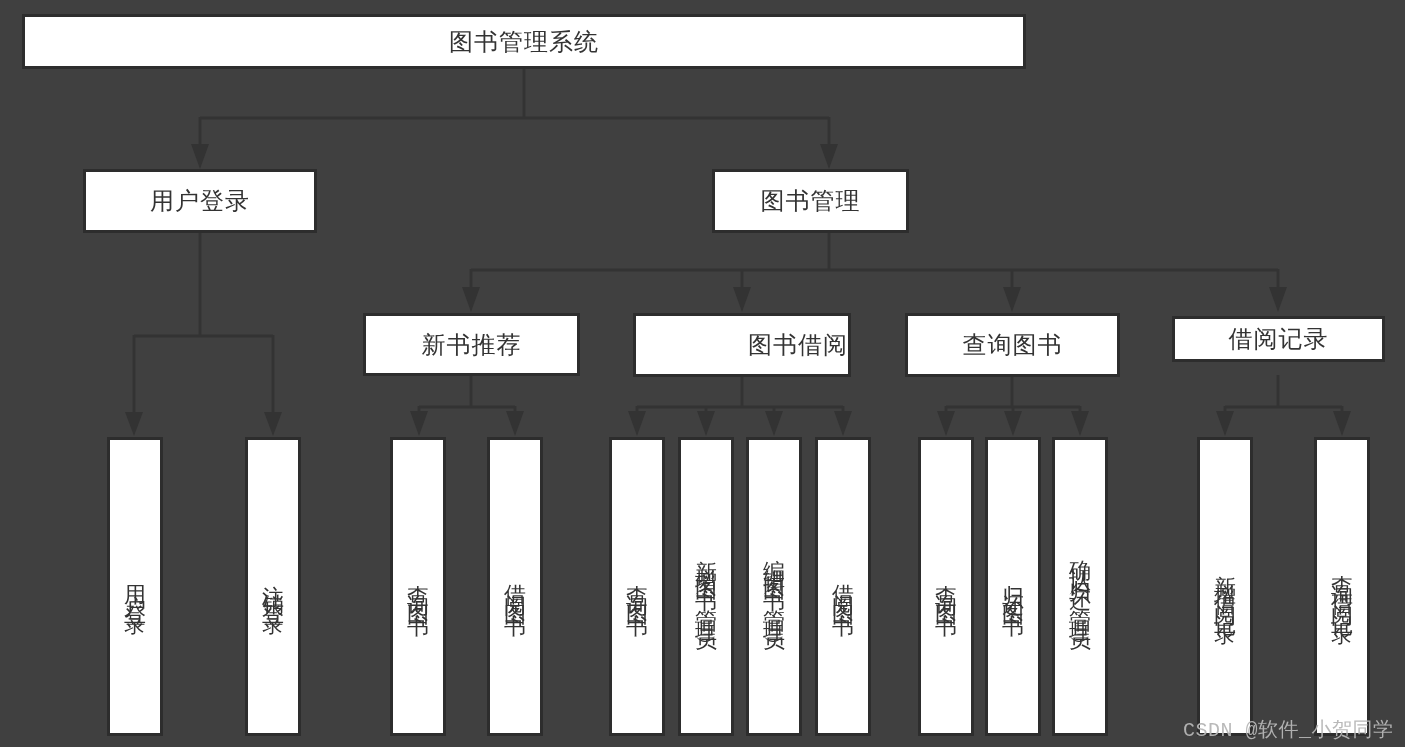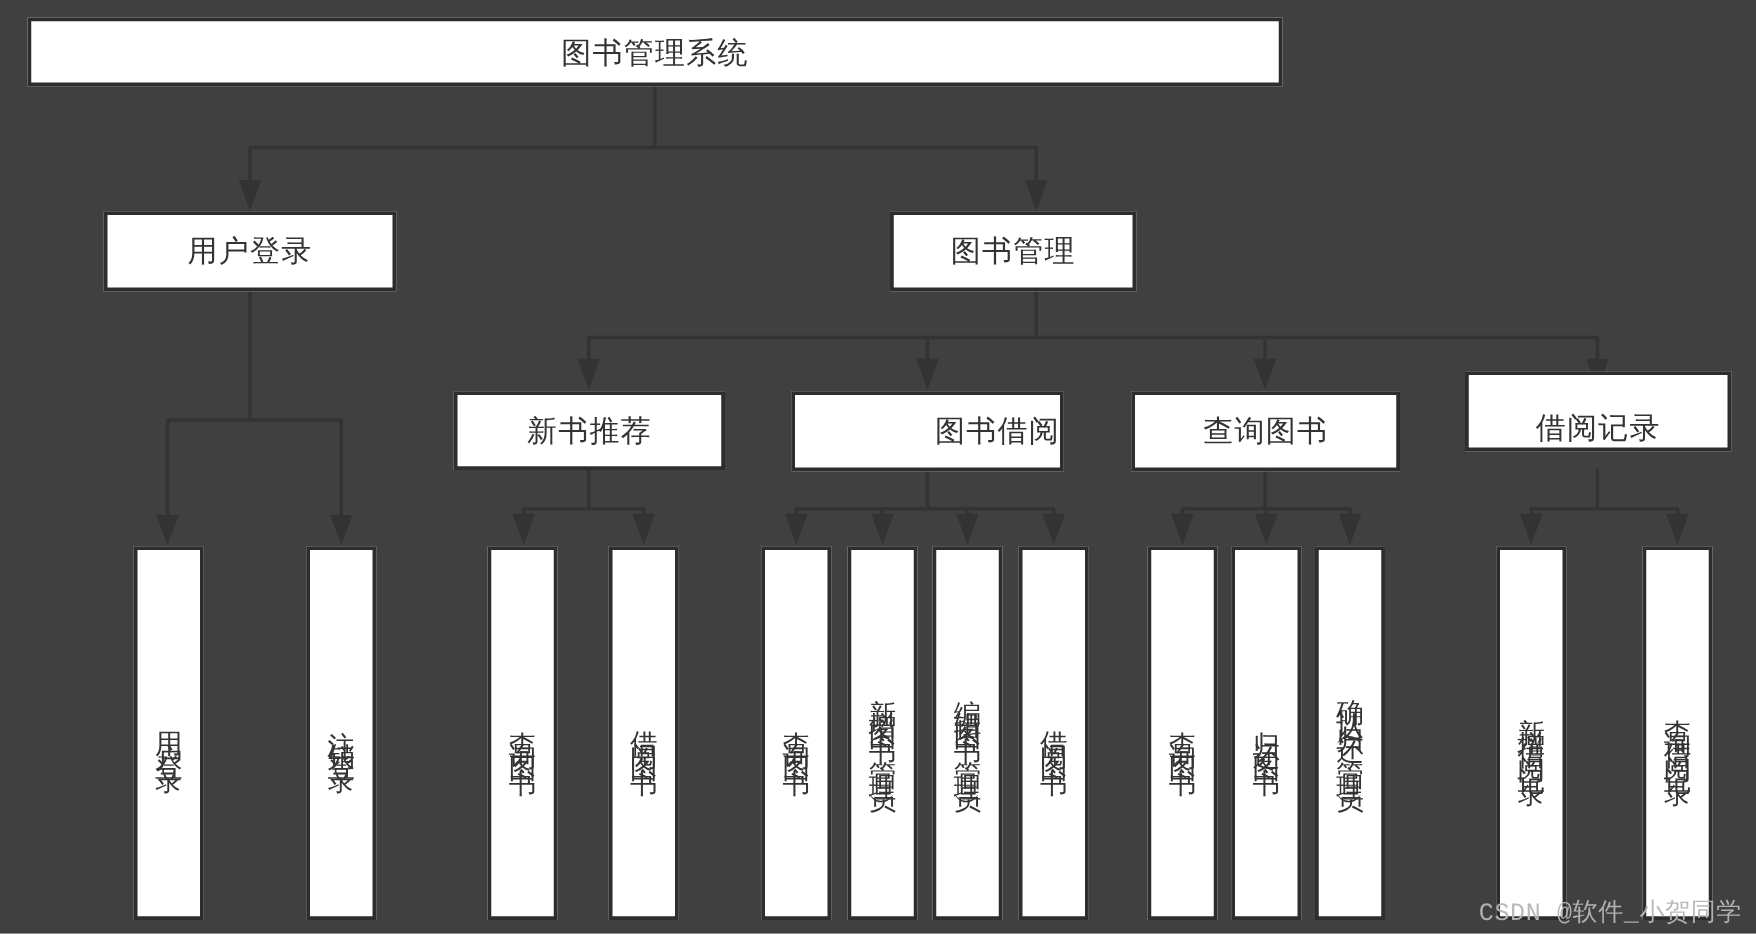--- a/index.html
+++ b/index.html
@@ -126,21 +126,21 @@
 
   <div class="hbox" style="left:363px; top:313px; width:217px; height:63px;">
     <span>新书推荐</span>
   </div>
   <div class="hbox" style="left:633px; top:313px; width:218px; height:64px;justify-content:flex-end;">
     <span>图书借阅</span>
   </div>
   <div class="hbox" style="left:905px; top:313px; width:215px; height:64px;">
     <span>查询图书</span>
   </div>
-  <div class="hbox" style="left:1172px; top:297px; width:213px; height:64px;align-items:flex-end;">
+  <div class="hbox" style="left:1172px; top:316px; width:213px; height:46px;">
     <span>借阅记录</span>
   </div>
 
   <div class="vbox" style="left:107px;">
     <span>用户登录</span>
   </div>
   <div class="vbox" style="left:245px;">
     <span>注销登录</span>
   </div>
 

